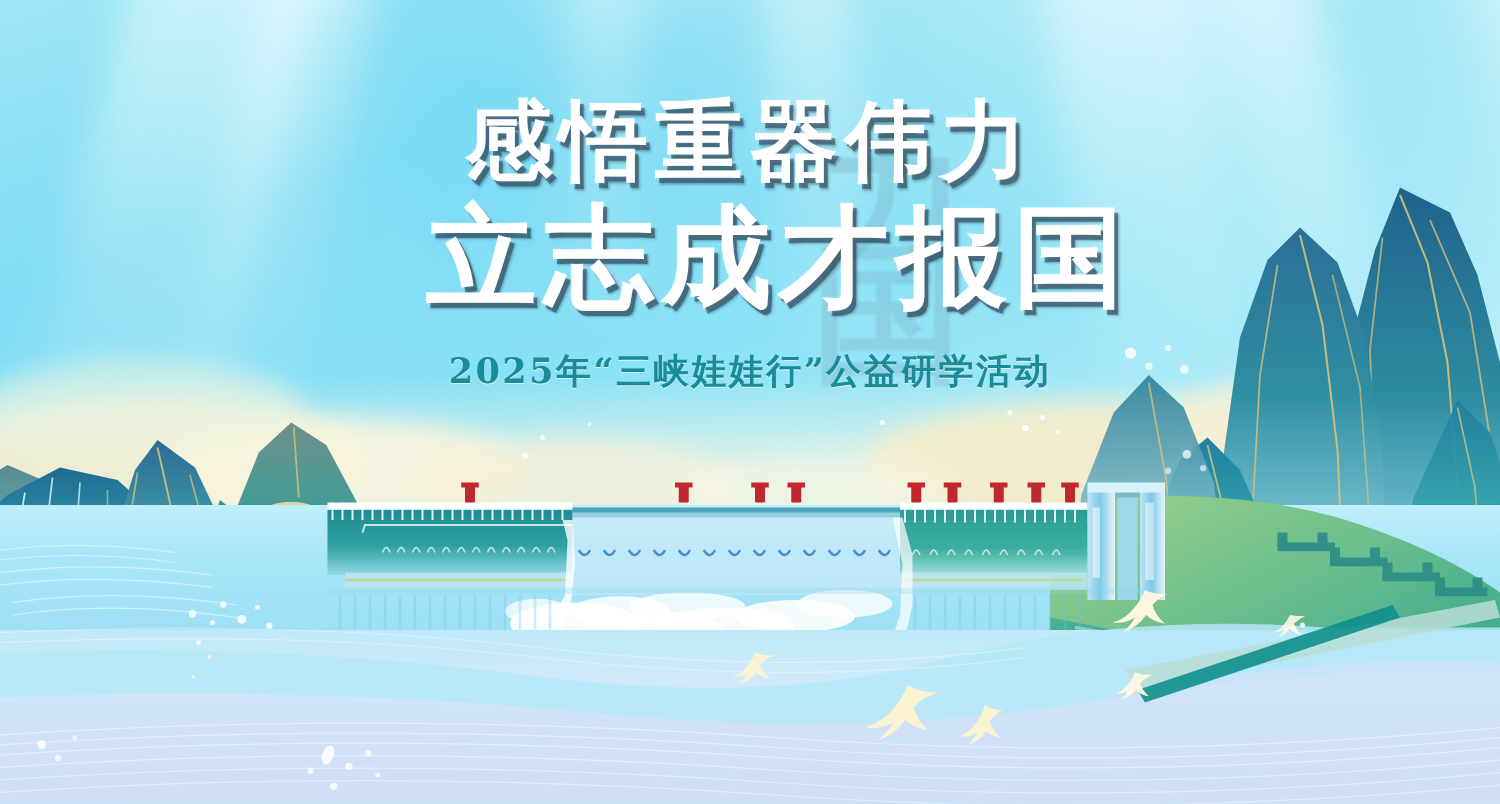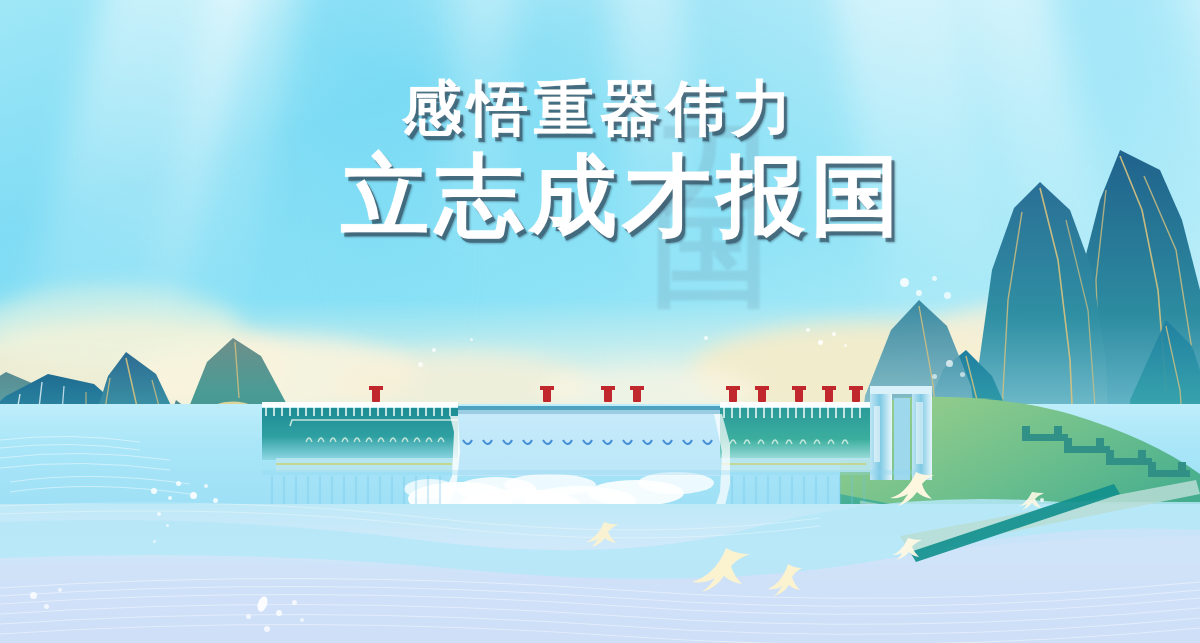--- a/index.html
+++ b/index.html
@@ -44,21 +44,21 @@
   .tline{
     font-family:"DejaVu Sans","Liberation Sans",sans-serif;
     font-weight:bold;color:#ffffff;
     letter-spacing:6px;
     line-height:1;
     text-shadow:
       3px 4px 0 rgba(40,62,80,.55),
       4px 5px 2px rgba(30,50,70,.35),
       0 0 1px rgba(255,255,255,.9);
   }
-  #title-line-1{font-size:60px;text-align:center;}
+  #title-line-1{font-size:70px;text-align:center;}
   #title-line-2{font-size:88px;}
   #subtitle{
     font-family:"DejaVu Serif","Liberation Serif",serif;
     font-weight:bold;font-size:28px;letter-spacing:2px;
     color:#1a8b99;
     text-shadow:0 1px 0 rgba(255,255,255,.65);
   }
 
   
   .ghost{position:absolute;font-family:"DejaVu Sans",sans-serif;font-weight:bold;
@@ -597,15 +597,16 @@
     </svg>
 
     <svg style="position:absolute;left:1018px;top:490px;" width="26" height="22" viewBox="0 0 26 22">
       <path d="M14 2 Q11 8 7 12 Q4 15 0 16 Q5 16 9 14 Q7 18 4 20 Q10 18 14 13 Q17 17 23 18 Q19 13 17 9 Q21 5 26 3 Q19 3 14 2 Z" fill="#fdf8e4" opacity=".9"></path>
     </svg>
   </div>
 
   <div class="titlewrap">
     <div class="tline" id="title-line-1" style="margin-top:78px;">感悟重器伟力</div>
     <div class="tline" id="title-line-2" style="margin-top:14px;padding-left:46px;">立志成才报国</div>
+    <div id="subtitle" style="margin-top:28px;">2025年“三峡娃娃行”公益研学活动</div>
   </div>
 
 </div>
 
 </body></html>

